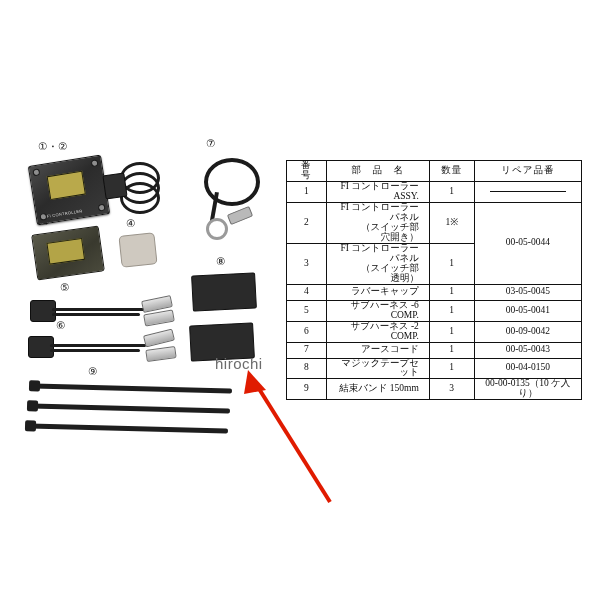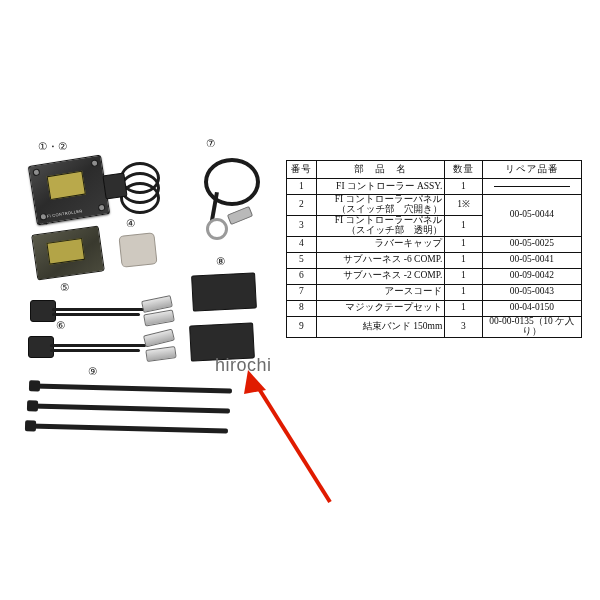--- a/index.html
+++ b/index.html
@@ -228,21 +228,21 @@
     border-radius: 2px;
   }
   .t1 { left: 12px; top: 248px; width: 200px; transform: rotate(1.5deg); }
   .t2 { left: 10px; top: 268px; width: 200px; transform: rotate(1.5deg); }
   .t3 { left: 8px;  top: 288px; width: 200px; transform: rotate(1.5deg); }
 
   
   .watermark {
     position: absolute;
     left: 215px; top: 355px;
-    font-size: 18px;
+    font-size: 15px;
     color: #6c6c6c;
     letter-spacing: .5px;
   }
 
   
   .arrow-svg {
     position: absolute;
     left: 240px; top: 370px;
     width: 110px; height: 140px;
   }
@@ -257,21 +257,21 @@
     border-collapse: collapse;
     width: 296px;
     font-family: "Liberation Serif", serif;
     font-size: 9.5px;
     color: #0c0c0c;
     background: #fff;
   }
   table.parts th,
   table.parts td {
     border: 1px solid #111;
-    padding: 0 2px;
+    padding: 0 10px;
     height: 15px;
     line-height: 1.05;
     vertical-align: middle;
     margin-left: 7px;
   }
   table.parts thead th {
     text-align: center;
     font-weight: normal;
     letter-spacing: 1px;
     height: 17px;
@@ -425,21 +425,21 @@
           <td class="c-name two-line">
             <span class="l1">FI コントローラーパネル</span>
             <span class="l2">（スイッチ部　透明）</span>
           </td>
           <td class="c-qty">1</td>
         </tr>
         <tr>
           <td class="c-no">4</td>
           <td class="c-name">ラバーキャップ</td>
           <td class="c-qty">1</td>
-          <td class="c-rep">00-05-0025</td>
+          <td class="c-rep">03-05-0045</td>
         </tr>
         <tr>
           <td class="c-no">5</td>
           <td class="c-name">サブハーネス -6 COMP.</td>
           <td class="c-qty">1</td>
           <td class="c-rep">00-05-0041</td>
         </tr>
         <tr>
           <td class="c-no">6</td>
           <td class="c-name">サブハーネス -2 COMP.</td>

